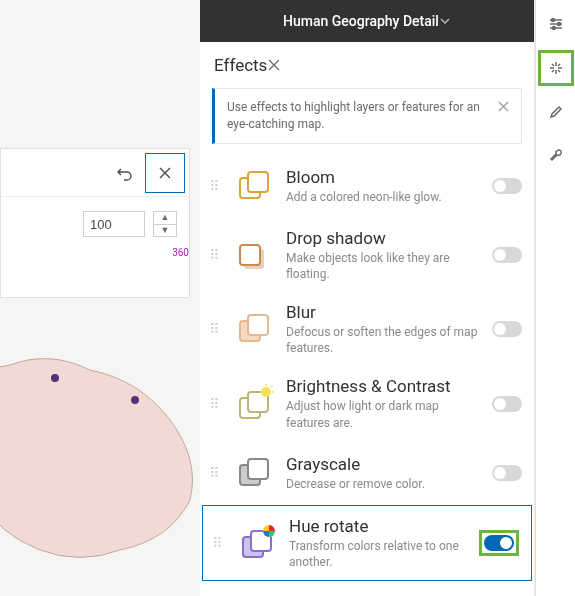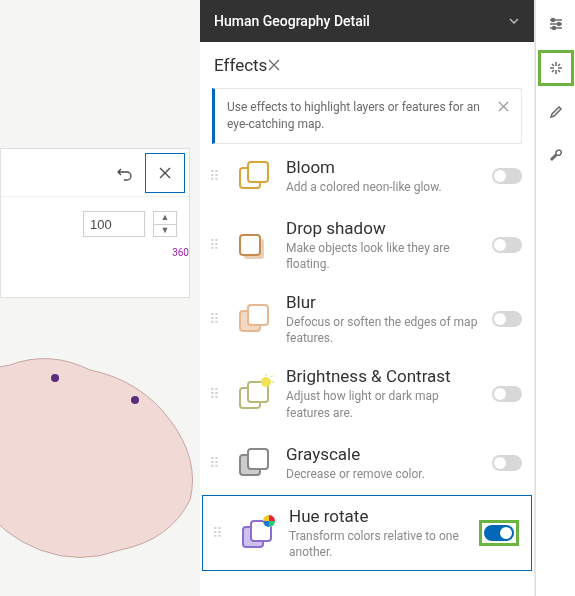--- a/index.html
+++ b/index.html
@@ -104,34 +104,34 @@
     width: 335px; height: 596px;
     background: #fff;
     z-index: 4;
     display:flex; flex-direction:column;
     border-right:1px solid #e8e8e8;
   }
   .panel-title {
     background: #323232;
     color: #fff;
     height: 42px;
-    display:flex; align-items:center; justify-content:space-between;
+    display:flex; align-items:center; justify-content:center;
     padding: 0 14px;
     font-size:14px; font-weight:500;
   }
   .chev { color:#bbb; }
   .panel-sub {
     height:46px; display:flex; align-items:center; 
     padding: 0 14px;
     font-size:17px; color:#323232; font-weight:400;
   }
   .panel-sub .x { color:#6b6b6b; cursor:pointer; font-size:18px; }
 
   .info-tip {
-    margin: 0 12px 0 12px;
+    margin: 0 12px 10px 12px;
     border: 1px solid #e6e6e6;
     border-left: 3px solid #0068b6;
     padding: 10px 12px;
     display:flex; align-items:flex-start; gap:10px;
     font-size:12px; color:#6b6b6b; line-height:1.4;
   }
   .info-tip .tip-x { color:#9a9a9a; cursor:pointer; margin-top:2px;}
 
   .reorder-lbl { font-size:12.5px; color:#8a8a8a; padding: 2px 14px 6px; }
 

